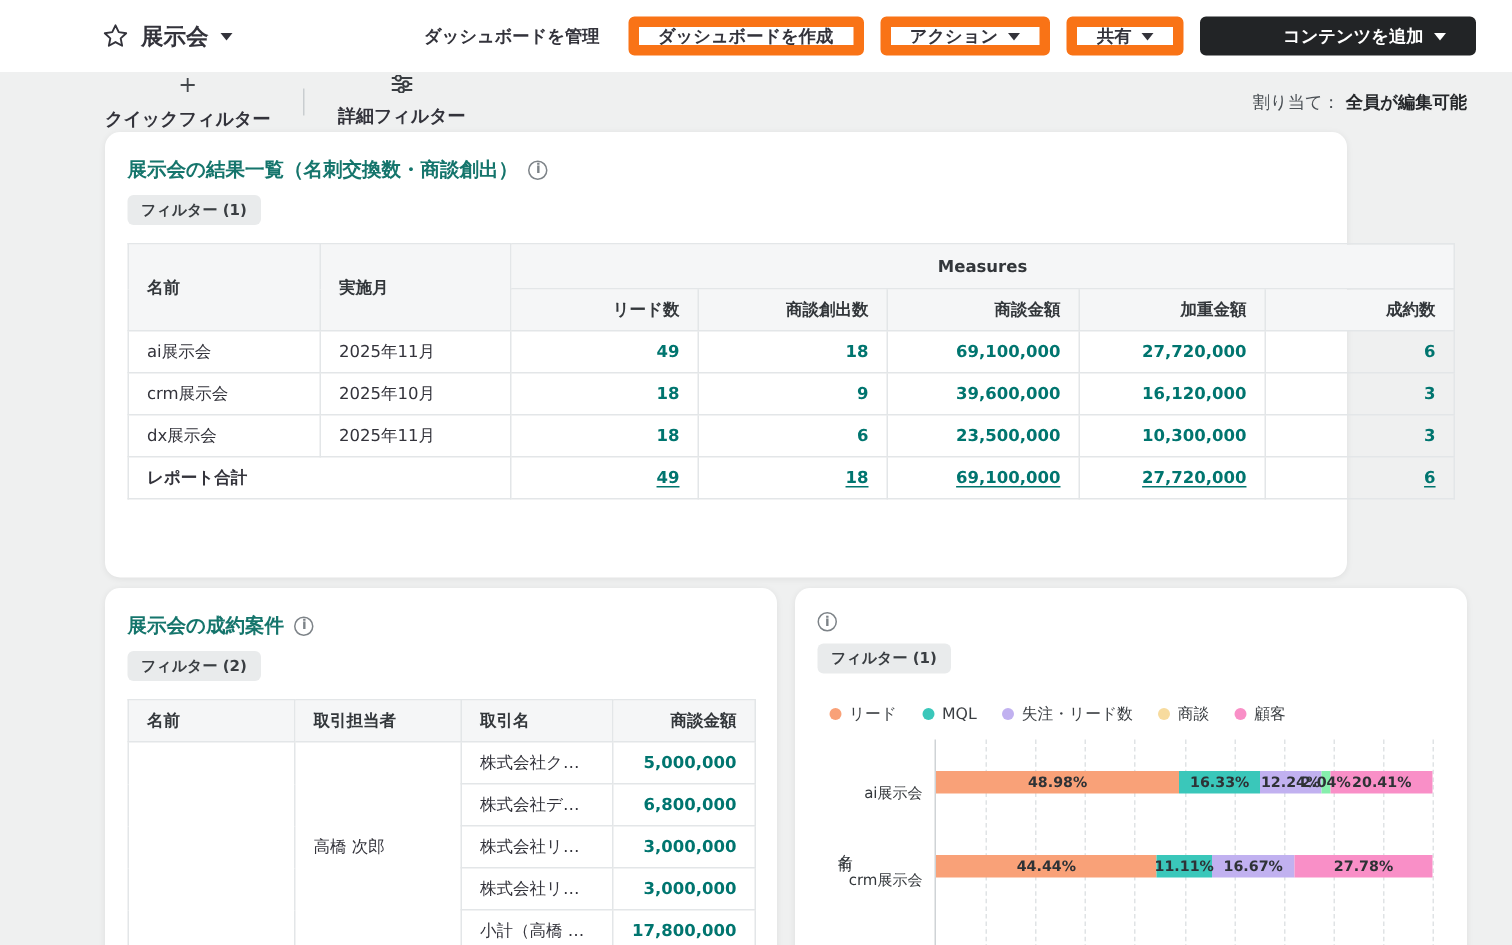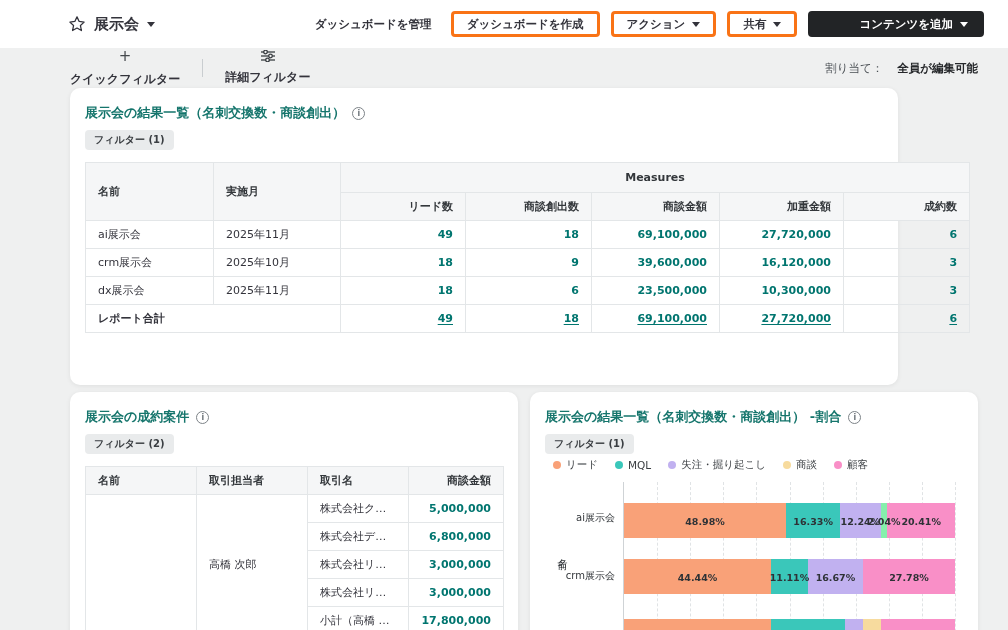--- a/index.html
+++ b/index.html
@@ -10,32 +10,32 @@
   }
   
   .topbar { height:48px; background:#fff; display:flex; align-items:center;
             padding:0 24px 0 68px; }
   .tb-left { display:flex; align-items:center; gap:8px; cursor:pointer; }
   .tb-title { font-size:15px; font-weight:700; }
   .caret { width:0; height:0; border-left:4px solid transparent; border-right:4px solid transparent;
            border-top:5px solid currentColor; display:inline-block; }
   .tb-right { margin-left:auto; display:flex; align-items:center; gap:11px; }
   .manage-link { font-size:11.5px; font-weight:700; margin-right:8px; cursor:pointer; }
-  .btn { height:26px; padding:0 13px; border:3px solid #f97316; border-radius:4px;
+  .btn { height:26px; padding:0 13px; border:7px solid #f97316; border-radius:4px;
          background:#fff; font-size:11.5px; font-weight:600; color:#33333b;
          display:inline-flex; align-items:center; gap:7px; cursor:pointer;
          font-family:inherit; }
   .btn.dark { background:#222426; border-color:#222426; color:#fff;padding-left:48px; }
   
   .pagebg { background:#eff0f0; height:582px; }
   .filterbar { height:40px; display:flex; align-items:center; padding:0 30px 0 70px; }
   .fb-item { display:flex; align-items:center; gap:7px; font-size:12px; font-weight:700; cursor:pointer;flex-direction:column; }
   .plus-icon::before { content:"+"; font-size:15px; font-weight:400; color:#44484c; line-height:1; }
   .fb-divider { width:1px; height:18px; background:#c9cdd0; margin:0 22px; }
-  .assign { margin-left:auto; font-size:11.5px; color:#4a4f54; display:flex; gap:14px; align-items:center; }
+  .assign { margin-left:auto; font-size:11.5px; color:#4a4f54; display:flex; gap:4px; align-items:center; }
   .assign b { color:#26282b; font-weight:700; }
   
   .card { background:#fff; border-radius:10px; box-shadow:0 1px 5px rgba(0,0,0,.07);
           padding:16px 15px; }
   .card-title { color:#15756c; font-size:13px; font-weight:700; display:flex; align-items:center; gap:7px; }
   .icon-info { width:13px; height:13px; border:1px solid #7d8388; border-radius:50%;
                display:inline-flex; align-items:center; justify-content:center;
                font-size:9px; color:#7d8388; flex:0 0 auto; }
   .icon-info::before { content:"i"; }
   .badge { display:inline-block; margin-top:8px; background:#e9ebec; border-radius:4px;
@@ -57,31 +57,31 @@
   tr.total-row td.c-num { text-decoration:underline; text-underline-offset:2px; }
   .t1 { width:884px; }
   .t1 col:nth-child(1){width:128px}.t1 col:nth-child(2){width:127px}
   .t1 col:nth-child(3){width:125px}.t1 col:nth-child(4){width:126px}
   .t1 col:nth-child(5){width:128px}.t1 col:nth-child(6){width:124px}
   .t1 col:nth-child(7){width:126px}
   .t2 { width:418px; }
   .t2 col:nth-child(1){width:111px}.t2 col:nth-child(2){width:111px}
   .t2 col:nth-child(3){width:101px}.t2 col:nth-child(4){width:95px}
   
-  .legend { margin-top:4px; display:flex; align-items:center; gap:17px; padding-left:8px; }
+  .legend { margin-top:20px; display:flex; align-items:center; gap:17px; padding-left:8px; }
   .legend-item { display:flex; align-items:center; gap:5px; font-size:10.5px; color:#3a3e42; cursor:pointer; }
   .legend-dot { width:8px; height:8px; border-radius:50%; flex:0 0 auto; }
   .chart { position:relative; margin-top:10px; height:180px; }
   .plot { position:absolute; left:78px; top:0; width:332px; height:180px;
           border-left:1px solid #cfd3d6; }
   .gridline { position:absolute; top:0; bottom:0; width:0; border-left:1px dashed #e0e3e5; }
   .cat-label { position:absolute; left:0; width:70px; text-align:right; font-size:10px; color:#33373b; }
   .axis-label { position:absolute; left:10px; top:68px; writing-mode:vertical-rl;
                 font-size:10px; color:#33373b; letter-spacing:2px; }
-  .bar { position:absolute; left:0; width:100%; height:35px; display:flex; }
+  .bar { position:absolute; left:0; width:100%; height:15px; display:flex; }
   .seg { position:relative; height:100%; }
   .seg-label { position:absolute; left:50%; top:50%; transform:translate(-50%,-50%);
                white-space:nowrap; font-size:9.5px; font-weight:600; color:#2e3236; z-index:2; }
 </style>
 </head>
 <body>
 
 <div class="topbar">
   <div class="tb-left">
     <svg width="18" height="18" viewBox="0 0 24 24">
@@ -252,36 +252,35 @@
             <tr>
               <td class="c-text">小計（高橋 次郎）</td>
               <td class="c-num">17,800,000</td>
             </tr>
           </tbody>
       </table>
     </div>
 
     <div class="card card3">
       <div class="card-title">
-        <span>展示会の結果一覧（名刺交換数・商談創出） -割合</span>
         <span class="icon-info"></span>
       </div>
       <span class="badge">フィルター (1)</span>
       <div class="legend">
           <div class="legend-item">
             <span class="legend-dot" style="background: rgb(249, 161, 120);"></span>
             <span>リード</span>
           </div>
           <div class="legend-item">
             <span class="legend-dot" style="background: rgb(58, 199, 186);"></span>
             <span>MQL</span>
           </div>
           <div class="legend-item">
             <span class="legend-dot" style="background: rgb(193, 177, 240);"></span>
-            <span>失注・掘り起こし</span>
+            <span>失注・リード数</span>
           </div>
           <div class="legend-item">
             <span class="legend-dot" style="background: rgb(247, 219, 158);"></span>
             <span>商談</span>
           </div>
           <div class="legend-item">
             <span class="legend-dot" style="background: rgb(249, 143, 199);"></span>
             <span>顧客</span>
           </div>
         </div>

